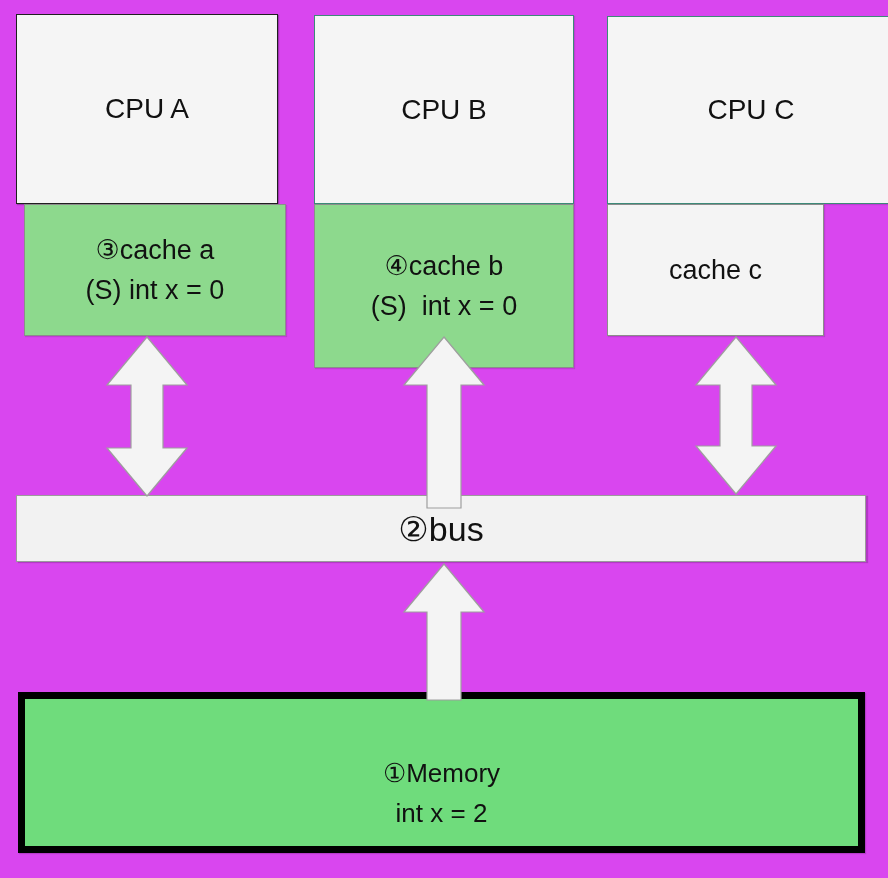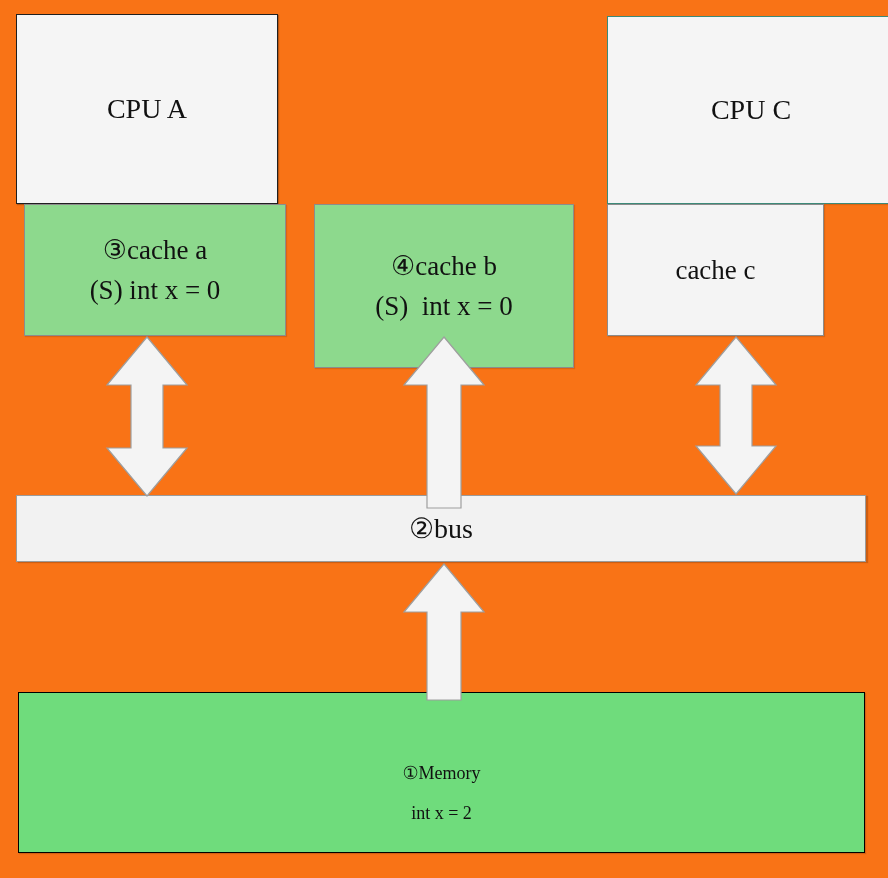--- a/index.html
+++ b/index.html
@@ -4,22 +4,22 @@
 <style>
   html, body {
     margin: 0;
     padding: 0;
     background: #ffffff;
   }
   .canvas {
     position: relative;
     width: 888px;
     height: 878px;
-    background: #f97316;
-    font-family: Liberation Serif, serif;
+    background: #d946ef;
+    font-family: Liberation Sans, sans-serif;
     color: #111111;
     overflow: hidden;
   }
   .box {
     position: absolute;
     box-sizing: border-box;
     display: flex;
     flex-direction: column;
     align-items: center;
     justify-content: center;
@@ -36,27 +36,27 @@
     border: 1px solid #8c8c8c;
     box-shadow: 1px 1px 1px rgba(0,0,0,0.12);
   }
   .cache-green { background: #8dd98d; }
   .cache-gray  { background: #f4f4f4; }
   .cache-box .line { line-height: 40px; white-space: pre; }
   .bus-box {
     background: #f2f2f2;
     border: 1px solid #9b9b9b;
     box-shadow: 2px 1px 1px rgba(0,0,0,0.18);
-    font-size: 28px;
+    font-size: 34px;
   }
   .memory-box {
     background: #6fdc7c;
-    border: 1px solid #000000;
+    border: 7px solid #000000;
     box-shadow: 1px 1px 1px rgba(0,0,0,0.15);
-    font-size: 18px;
+    font-size: 26px;
   }
   .memory-box .inner { transform: translateY(20px); }
   .memory-box .line { line-height: 40px; white-space: pre; }
 
   
   .cpu-a    { left: 16px;  top: 14px;  width: 262px; height: 190px; }
   .cache-a  { left: 24px;  top: 204px; width: 262px; height: 132px; }
   .cpu-b    { left: 314px; top: 15px;  width: 260px; height: 189px; }
   .cache-b  { left: 314px; top: 204px; width: 260px; height: 164px; }
   .cpu-c    { left: 607px; top: 16px;  width: 288px; height: 188px; }
@@ -82,20 +82,23 @@
 <div class="canvas">
 
   <div class="box cpu-box cpu-a">
     <span>CPU A</span>
   </div>
   <div class="box cache-box cache-green cache-a">
     <div class="line">③cache a</div>
     <div class="line">(S) int x = 0</div>
   </div>
 
+  <div class="box cpu-box cpu-b">
+    <span>CPU B</span>
+  </div>
   <div class="box cache-box cache-green cache-b">
     <div class="line">④cache b</div>
     <div class="line">(S)  int x = 0</div>
   </div>
 
   <div class="box cpu-box cpu-c">
     <span>CPU C</span>
   </div>
   <div class="box cache-box cache-gray cache-c">
     <div class="line">cache c</div>

